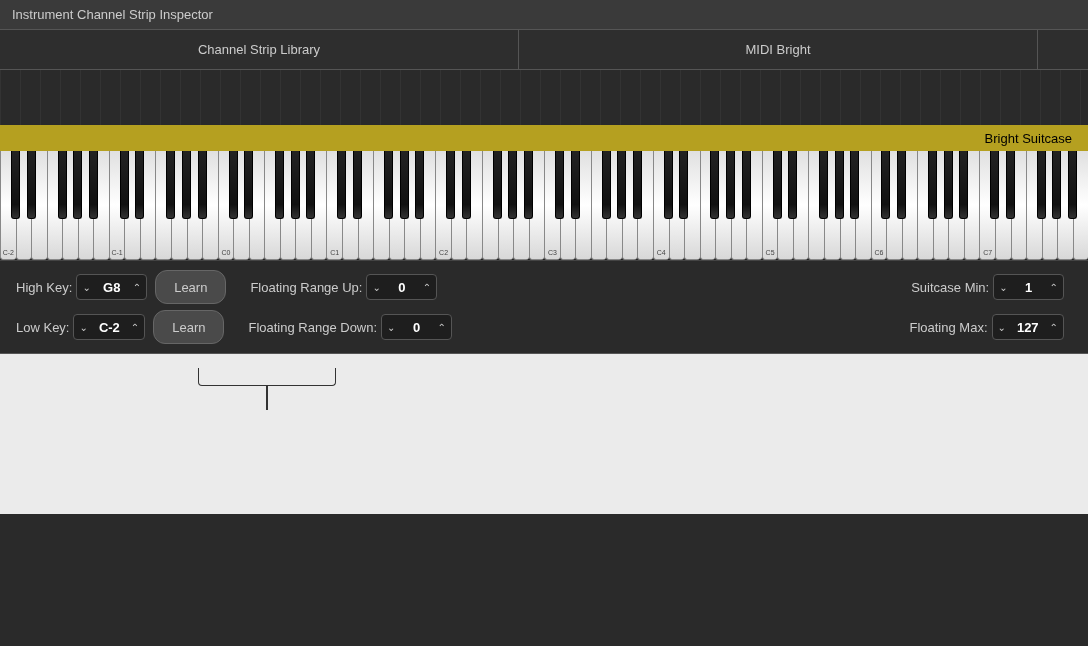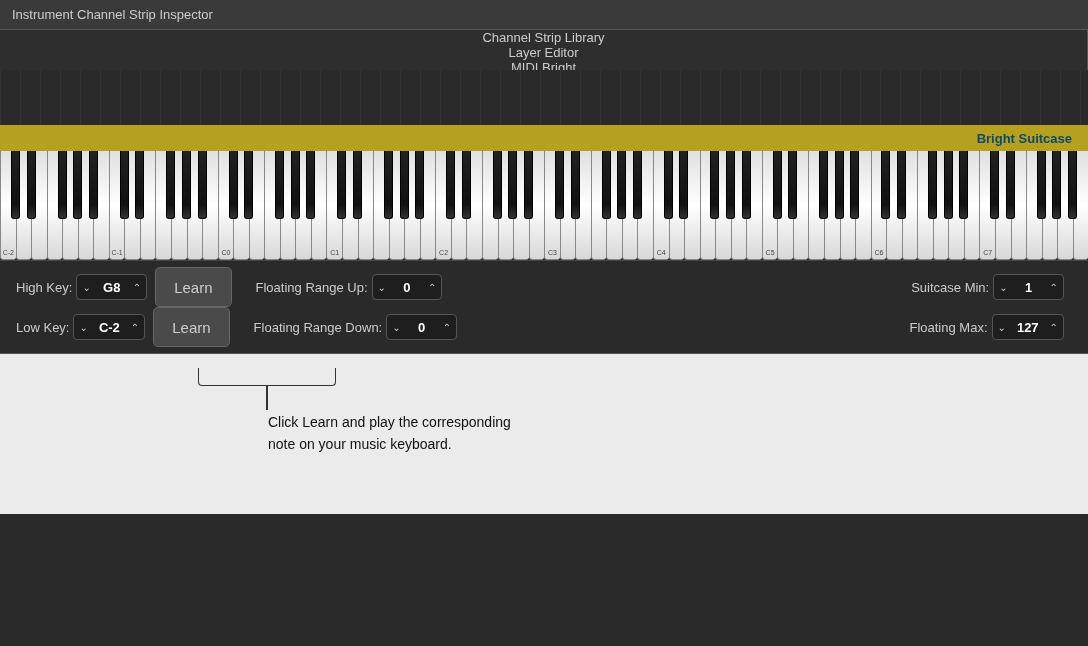--- a/index.html
+++ b/index.html
@@ -23,21 +23,20 @@
       display: flex;
       align-items: center;
     }
 
     
     .tab-bar {
       display: flex;
       background: #0f766e;
       border-bottom: 1px solid #555;
       height: 40px;
-      flex-direction: column;
     }
     .tab {
       flex: 1;
       display: flex;
       align-items: center;
       justify-content: center;
       color: #ccc;
       font-size: 13px;
       font-weight: 500;
       border-right: 1px solid #555;
@@ -55,23 +54,23 @@
     }
 
     
     .label-bar {
       background: #b5a020;
       height: 26px;
       display: flex;
       align-items: center;
       justify-content: flex-end;
       padding-right: 16px;
-      color: #0c4a6e;
-      font-size: 13px;
-      font-weight: 700;
+      color: #000000;
+      font-size: 13px;
+      font-weight: 400;
       text-align: right;
     }
 
     
     .keyboard-container {
       background: #1a1a1a;
       height: 110px;
       position: relative;
       overflow: hidden;
       border-bottom: 1px solid #444;
@@ -128,26 +127,26 @@
       font-size: 13px;
       font-weight: 600;
       padding: 0 6px;
       min-width: 32px;
       text-align: center;
     }
 
     .learn-btn {
       background: #4a4a4a;
       border: 1px solid #666;
-      border-radius: 5px;
+      border-radius: 12px;
       color: #ccc;
-      font-size: 15px;
+      font-size: 13px;
       padding: 4px 18px;
       cursor: pointer;
-      height: 40px;
+      height: 34px;
       display: flex;
       align-items: center;
       margin-right: 24px;
     }
 
     
     .piano-area-bg {
       background: repeating-linear-gradient(
         to right,
         #333 0px,
@@ -160,23 +159,20 @@
 </head>
 <body>
 
 <div class="title-bar">
   <span>Instrument Channel Strip Inspector</span>
 </div>
 
 <div class="tab-bar">
   <div class="tab">
     <span>Channel Strip Library</span>
-  </div>
-  <div class="tab">
-    <span>Layer Editor</span>
   </div>
   <div class="tab">
     <span>MIDI Bright</span>
   </div>
   <div class="tab" style="max-width:50px;"></div>
 </div>
 
 <div class="piano-area piano-area-bg" style="height:55px;"></div>
 
 <div class="label-bar">
@@ -405,24 +401,13 @@
 
   <div style="
     position:absolute;
     top:32px;
     left:266px;
     width:1.5px;
     height:24px;
     background:#333;
   "></div>
 
-  <div style="
-    position:absolute;
-    top:58px;
-    left:268px;
-    color:#111;
-    font-size:14px;
-    line-height:1.55;
-    max-width:260px;
-  ">
-    <span>Click Learn and play the corresponding note on your music keyboard.</span>
-  </div>
 </div>
 
 </body></html>

